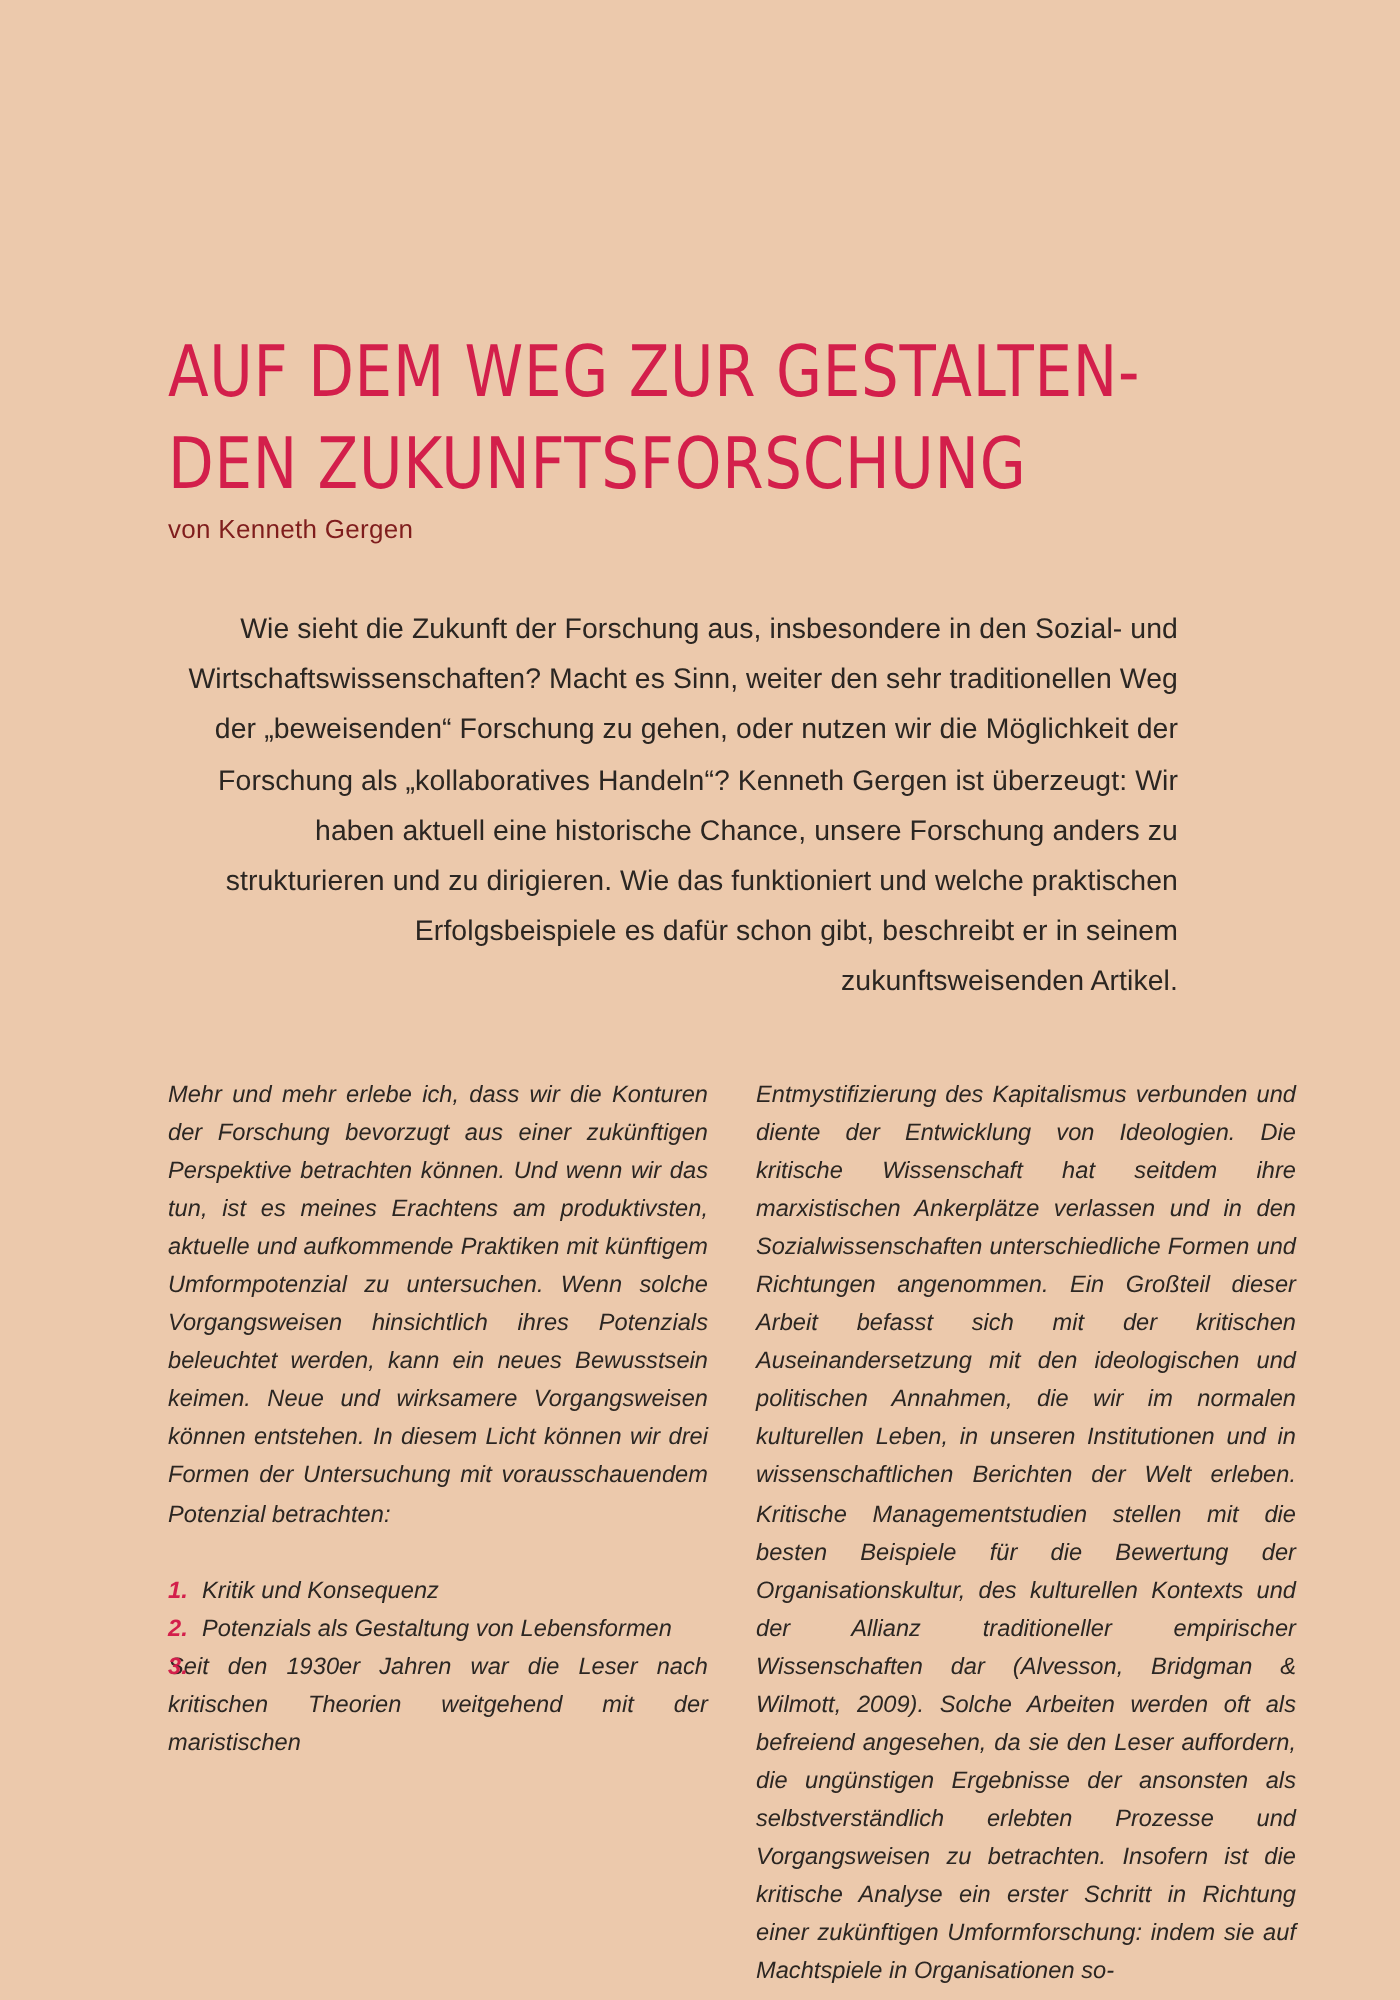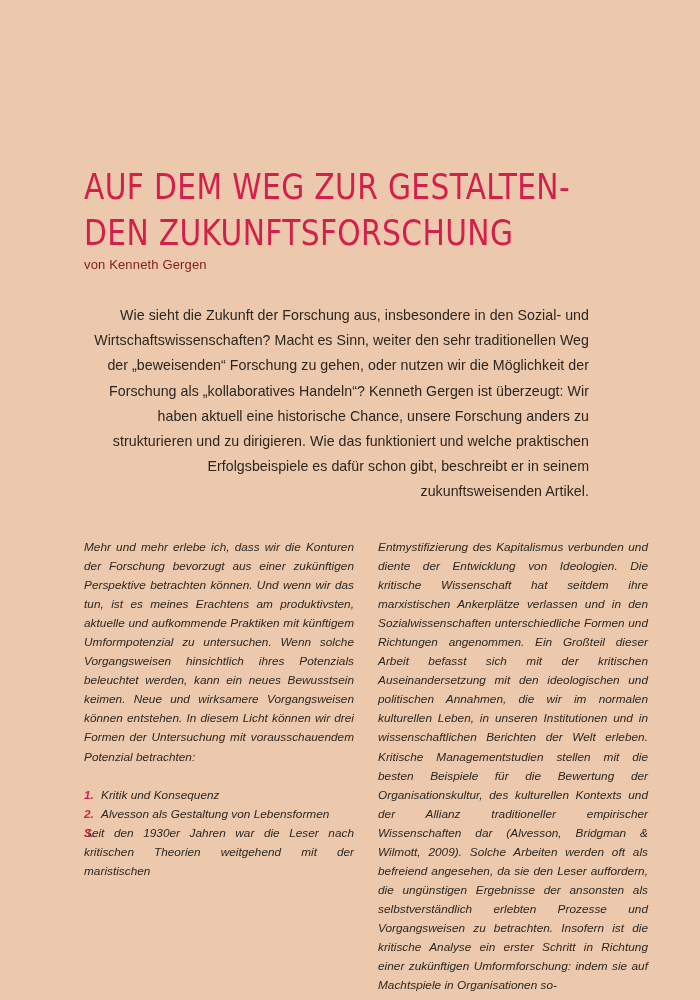--- a/index.html
+++ b/index.html
@@ -143,21 +143,21 @@
     <div class="col col-left">
       <p>Mehr und mehr erlebe ich, dass wir die Konturen der Forschung bevorzugt aus einer zukünftigen Perspektive betrachten können. Und wenn wir das tun, ist es meines Erachtens am produktivsten, aktuelle und aufkommende Praktiken mit künftigem Umformpotenzial zu untersuchen. Wenn solche Vorgangsweisen hinsichtlich ihres Potenzials beleuchtet werden, kann ein neues Bewusstsein keimen. Neue und wirksamere Vorgangsweisen können entstehen. In diesem Licht können wir drei Formen der Untersuchung mit vorausschauendem Potenzial betrachten:</p>
 
       <ol class="numlist">
         <li>
           <span class="num">1.</span>
           <span>Kritik und Konsequenz</span>
         </li>
         <li>
           <span class="num">2.</span>
-          <span>Alvesson als Gestaltung von Lebensformen</span>
+          <span>Potenzials als Gestaltung von Lebensformen</span>
         </li>
         <li>
           <span class="num">3.</span>
         </li>
       </ol>
 
 
       <p class="after-heading">Seit den 1930er Jahren war die Leser nach kritischen Theorien weitgehend mit der maristischen</p>
     </div>
 

